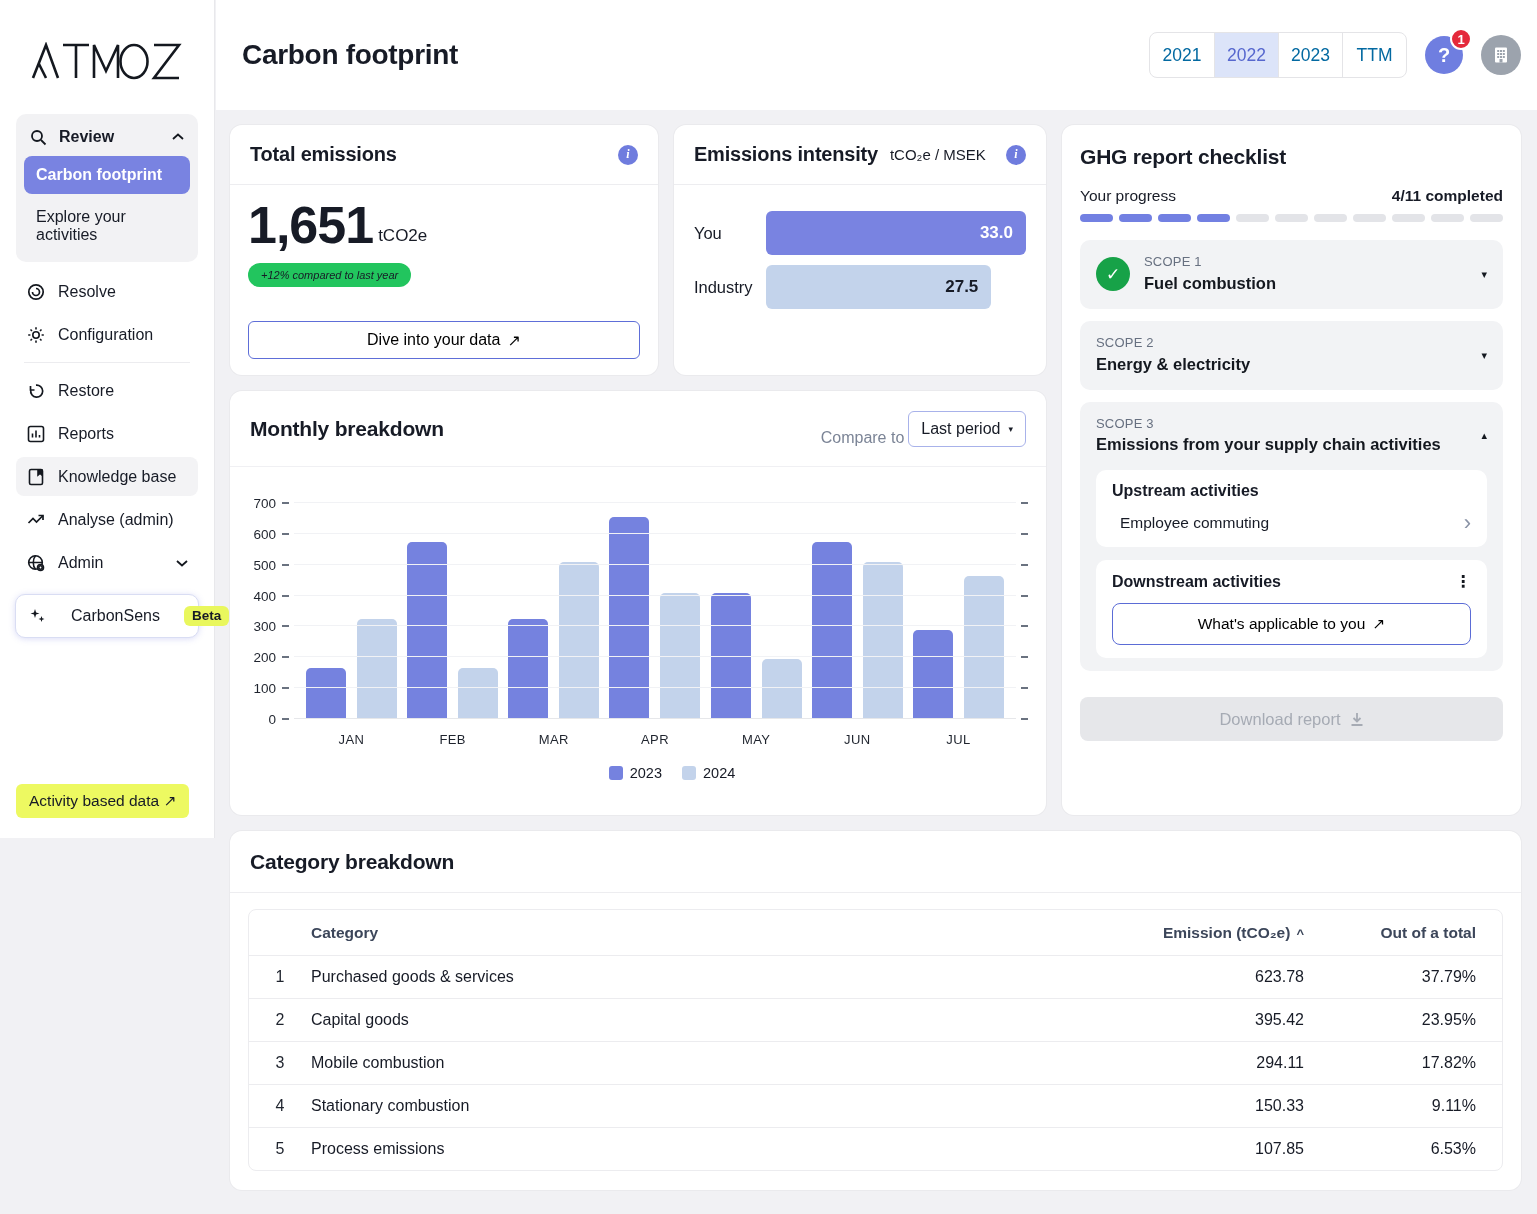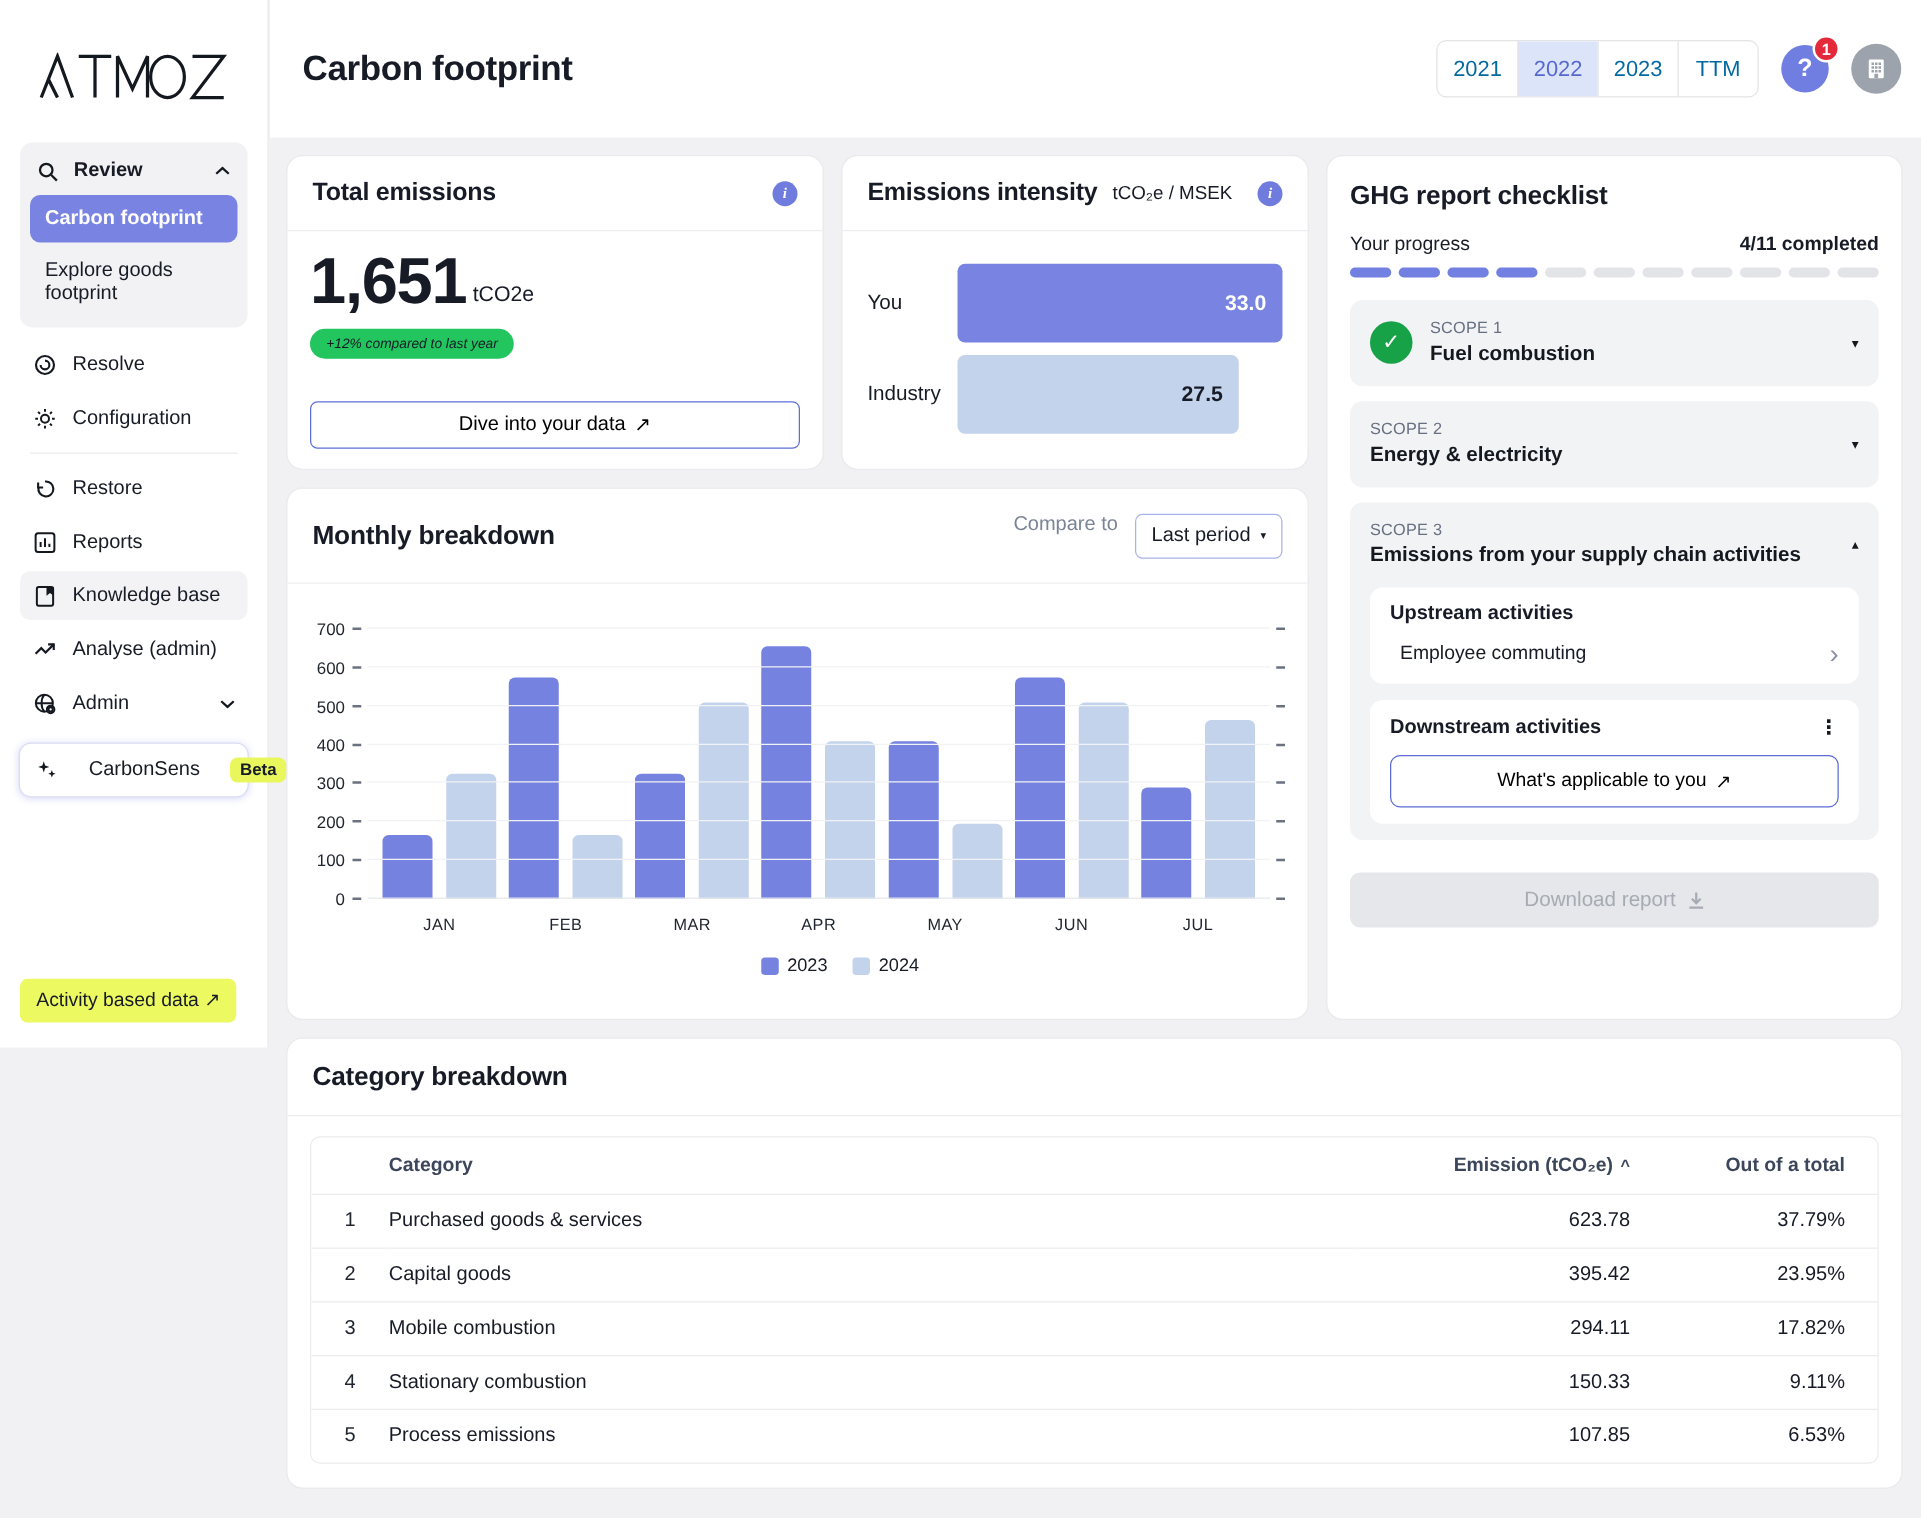--- a/index.html
+++ b/index.html
@@ -108,21 +108,21 @@
     display:flex; align-items:center; justify-content:center; gap:7px; font-size:16px; cursor:pointer;
   }
   
   .intensity-card { width:400px; }
   .intensity-head .sub-unit { font-size:15px; color:#171B26; margin-left:2px; }
   .intensity-body { padding:26px 20px 0; }
   .int-row { display:flex; align-items:center; margin-bottom:10px; }
   .int-label { width:72px; font-size:16.5px; }
   .int-bar-zone { flex:1; }
   .int-bar {
-    height:63px; border-radius:6px; display:flex; align-items:center; justify-content:flex-end;
+    height:44px; border-radius:6px; display:flex; align-items:center; justify-content:flex-end;
     padding-right:13px; font-size:17px; font-weight:700;
   }
   .int-bar.you { background:#7983E1; color:#fff; }
   .int-bar.industry { background:#C3D3EB; color:#171B26; }
   
   .checklist-card { grid-column:2; grid-row:1 / 3; padding:20px 18px; display:flex; flex-direction:column; }
   .checklist-title { font-size:21px; font-weight:700; letter-spacing:-.2px; margin-bottom:18px; }
   .progress-row { display:flex; align-items:center; font-size:15.5px; }
   .progress-status { margin-left:auto; font-weight:700; }
   .progress-bar { display:flex; gap:6px; margin:9px 0 18px; }
@@ -150,21 +150,21 @@
   }
   .download-btn {
     margin-top:14px; height:44px; background:#E6E7EA; border-radius:8px; border:none;
     display:flex; align-items:center; justify-content:center; gap:9px;
     color:#A6ABB4; font-size:16.5px; cursor:default;
   }
   
   .monthly-card { grid-column:1; grid-row:2; display:flex; flex-direction:column; }
   .monthly-head { height:76px; border-bottom:1px solid #F0F0F3; }
   .monthly-head .card-title { font-size:21px; }
-  .compare-wrap { margin-left:auto; display:flex; align-items:flex-start; gap:14px; }
+  .compare-wrap { margin-left:auto; display:flex; align-items:flex-end; gap:4px; }
   .compare-label { color:#7B8496; font-size:16px; }
   .period-select {
     border:1px solid #A8B2EA; border-radius:6px; background:#fff; padding:8px 12px;
     display:flex; align-items:center; gap:8px; font-size:16px; cursor:pointer;
   }
   .period-select .caret { font-size:9px; }
   .chart-zone { flex:1; padding:36px 30px 0 64px; position:relative; }
   .plot { position:relative; height:216px; }
   .gridline { position:absolute; left:0; right:0; height:1px; background:#F1F2F5; }
   .gridline.zero { background:#E6E7EA; }
@@ -217,21 +217,21 @@
           <path d="M11 11 L15.5 15.5"></path>
       </svg>
       <span class="lbl">Review</span>
       <span class="chev">
         <svg class="icon" width="12" height="8" viewBox="0 0 12 8" fill="none" stroke="#14181F" stroke-width="1.8">
             <path d="M1 6 L6 1.5 L11 6"></path>
           </svg>
       </span>
     </div>
     <a class="nav-sub active">Carbon footprint</a>
-    <a class="nav-sub">Explore goods footprint</a>
+    <a class="nav-sub">Explore your activities</a>
   </div>
 
   <div style="height:8px"></div>
 
   <div class="nav-item">
     <span class="nav-icon">
       <svg class="icon" width="18" height="18" viewBox="0 0 18 18" fill="none" stroke="#14181F" stroke-width="1.7">
         <circle cx="9" cy="9" r="7.2"></circle>
           <path d="M9 5.5 A3.5 3.5 0 1 1 5.5 9"></path>
       </svg>

